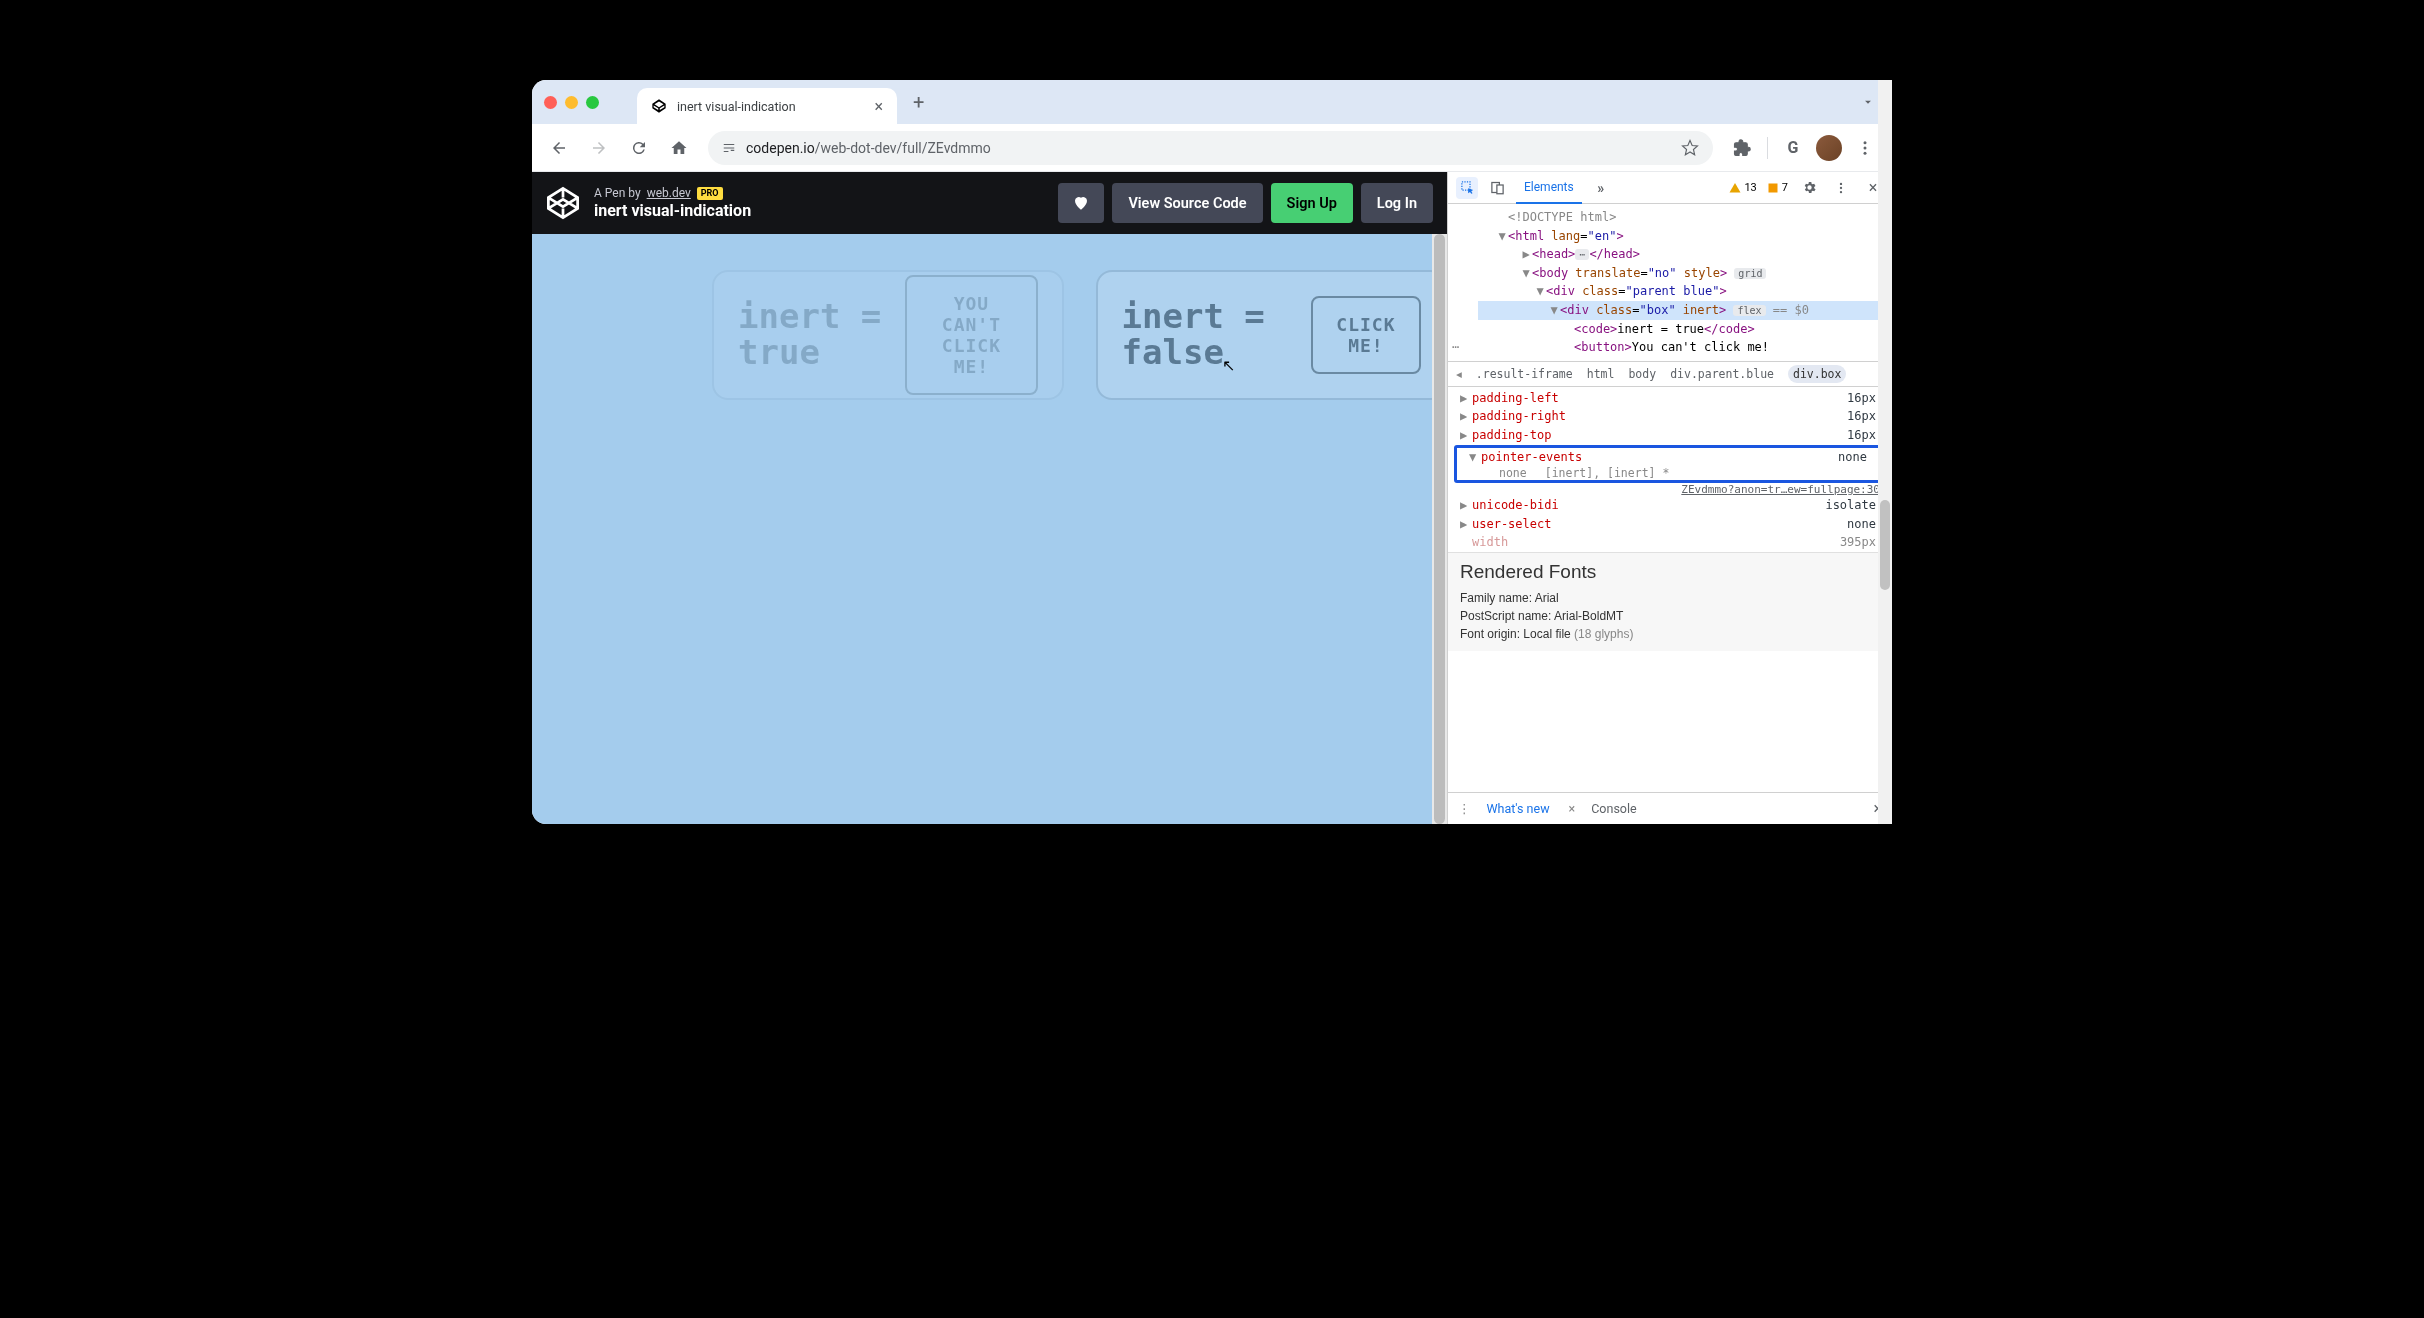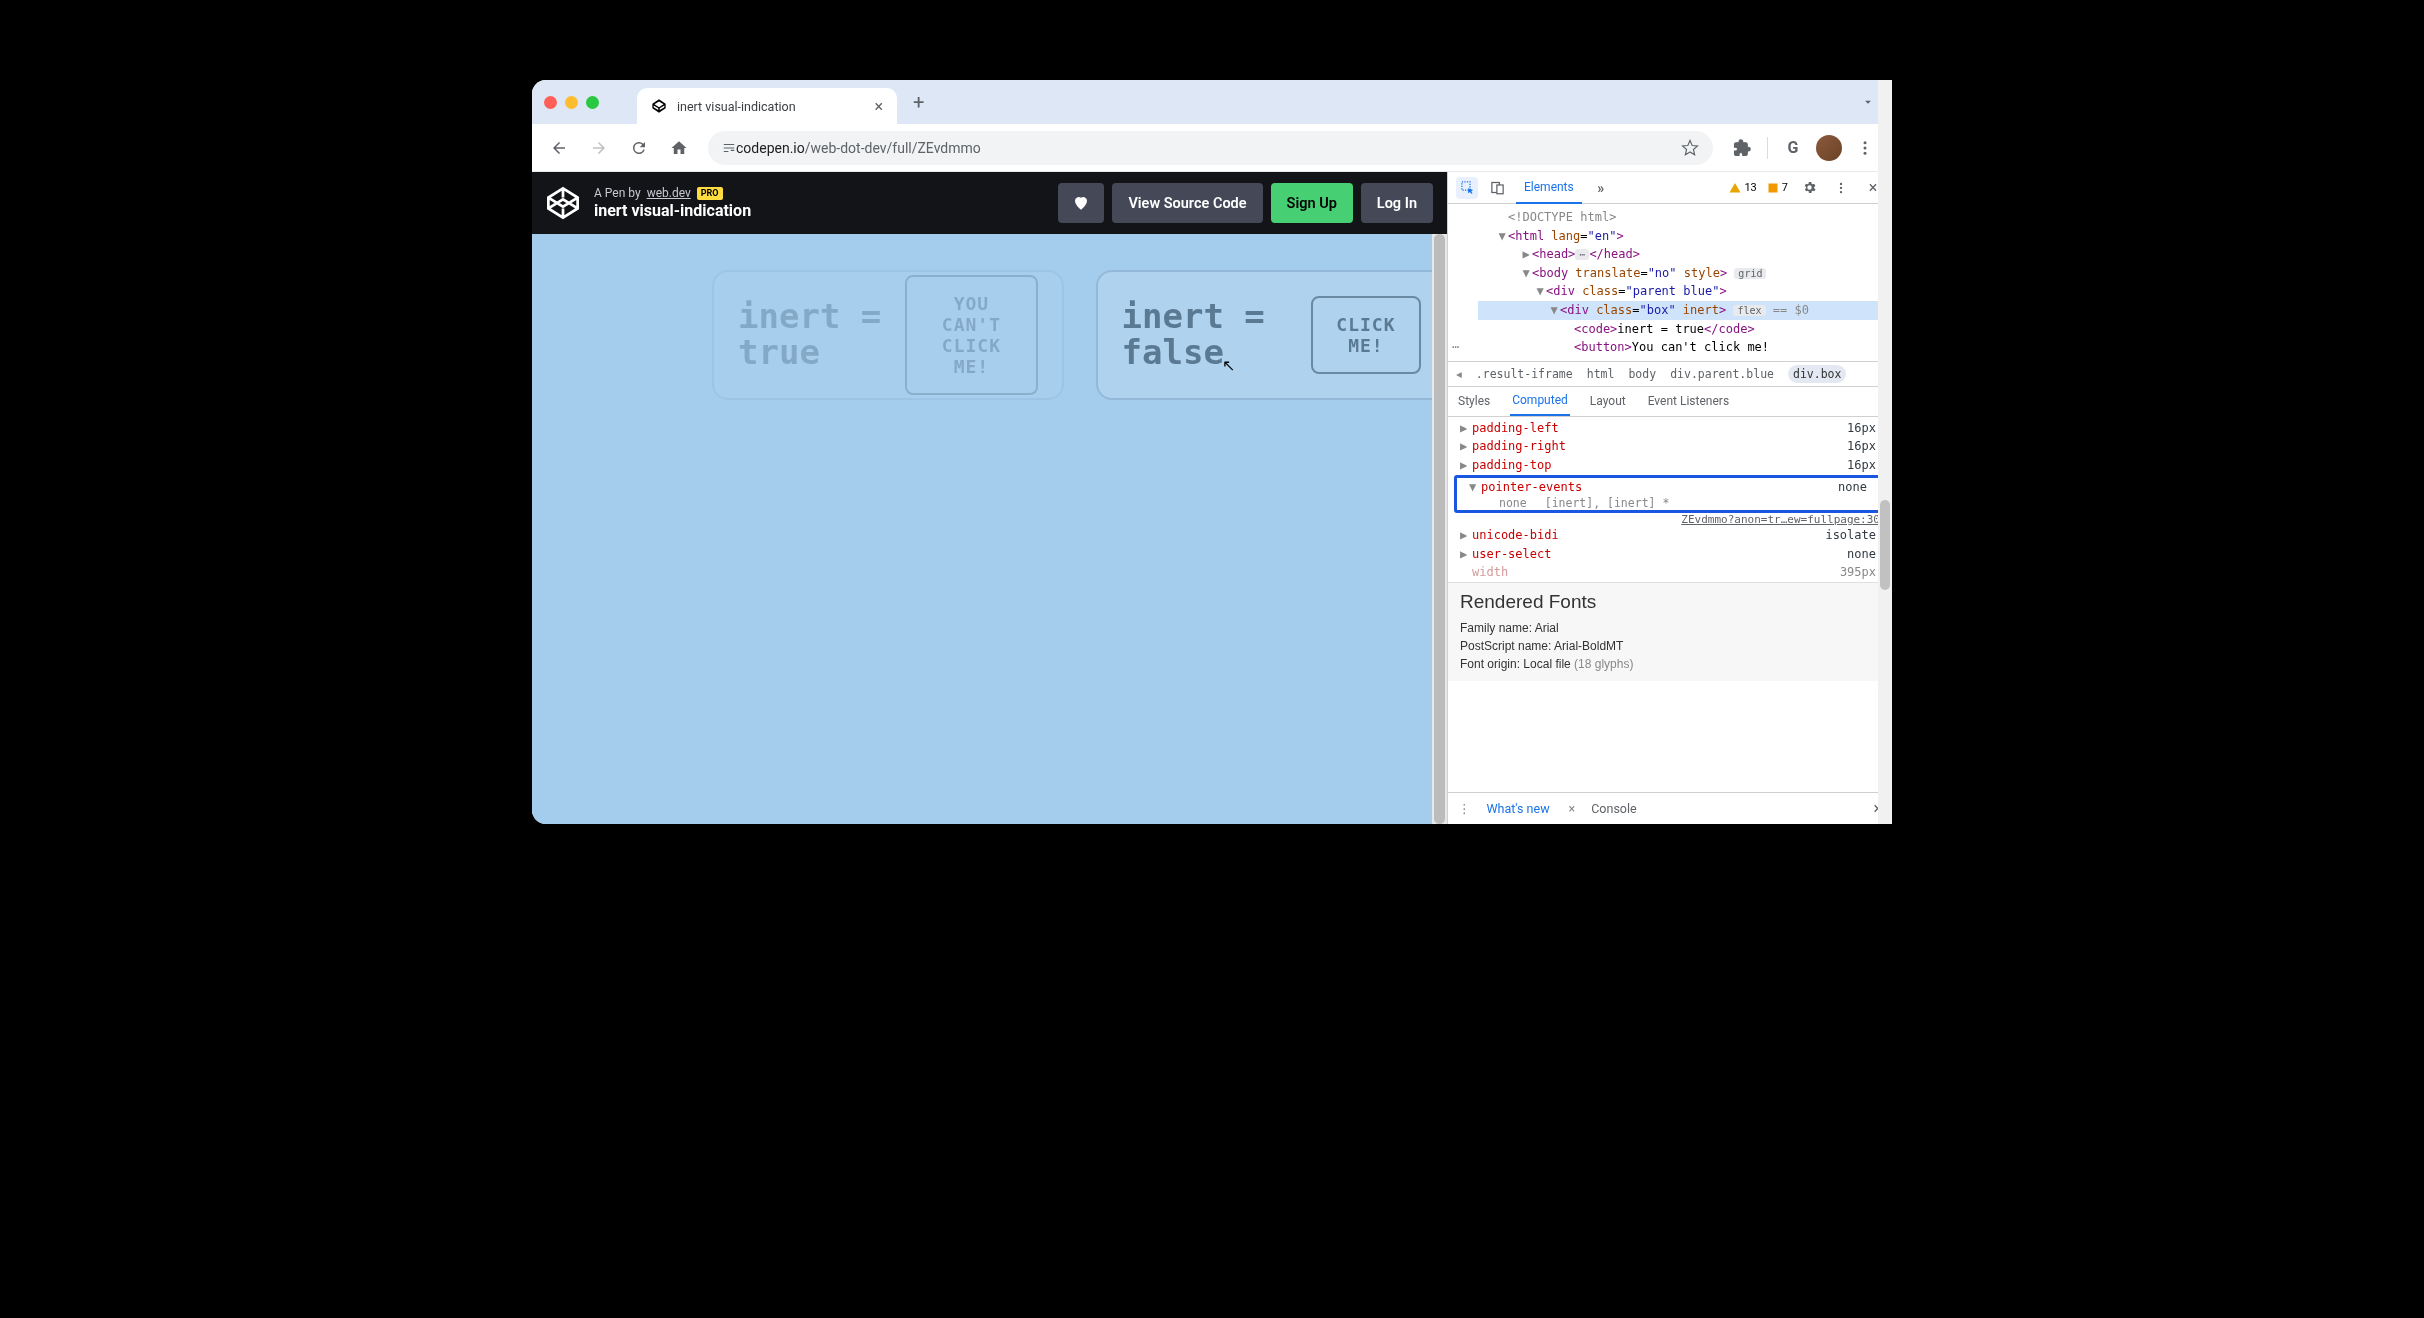--- a/index.html
+++ b/index.html
@@ -12,21 +12,21 @@
 .tl.yel { background: #febc2e; }
 .tl.grn { background: #28c840; }
 .tab { background: #fff; height: 36px; border-radius: 10px 10px 0 0; display: flex; align-items: center; padding: 0 14px; gap: 10px; margin-top: 8px; min-width: 260px; }
 .tab-favicon { width: 16px; height: 16px; }
 .tab-title { font-size: 12.5px; color: #3c4043; flex: 1; }
 .tab-close { color: #5f6368; font-size: 16px; cursor: pointer; }
 .newtab { color: #5f6368; font-size: 20px; margin-left: 8px; cursor: pointer; }
 .chrome-min { margin-left: auto; width: 24px; height: 24px; display: flex; align-items: center; justify-content: center; color: #5f6368; }
 .toolbar { height: 48px; background: #fff; border-bottom: 1px solid #e8eaed; display: flex; align-items: center; padding: 0 10px; gap: 6px; }
 .tbtn { width: 34px; height: 34px; display: flex; align-items: center; justify-content: center; color: #5f6368; border-radius: 50%; font-size: 18px; cursor: pointer; }
-.addr { flex: 1; height: 34px; background: #f1f3f4; border-radius: 17px; display: flex; align-items: center; padding: 0 14px; gap: 0; margin: 0 6px; }
+.addr { flex: 1; height: 34px; background: #f1f3f4; border-radius: 17px; display: flex; align-items: center; padding: 0 14px; gap: 10px; margin: 0 6px; }
 .addr-txt { font-size: 14px; color: #202124; }
 .addr-txt .path { color: #5f6368; }
 .addr-right { margin-left: auto; display: flex; gap: 10px; align-items: center; }
 .avatar { width: 26px; height: 26px; border-radius: 50%; background: linear-gradient(135deg,#8b5a3c,#6b4226); }
 .content { flex: 1; display: flex; min-height: 0; }
 .page { flex: 1; display: flex; flex-direction: column; min-width: 0; }
 .cp-header { height: 62px; background: #131417; display: flex; align-items: center; padding: 0 14px; gap: 14px; color: #fff; }
 .cp-logo { width: 34px; height: 34px; }
 .cp-meta { display: flex; flex-direction: column; line-height: 1.2; }
 .cp-byline { font-size: 12px; color: #c7c9d3; display: flex; align-items: center; gap: 6px; }
@@ -269,27 +269,20 @@
       <div class="dt-crumb">
         <span style="color:#888">◂</span>
         <span class="cr">.result-iframe</span>
         <span class="cr">html</span>
         <span class="cr">body</span>
         <span class="cr">div.parent.blue</span>
         <span class="cr active">div.box</span>
         <span style="margin-left:auto;color:#888">▸</span>
       </div>
 
-      <div class="dt-subtabs">
-        <div class="st">Styles</div>
-        <div class="st active">Computed</div>
-        <div class="st">Layout</div>
-        <div class="st">Event Listeners</div>
-        <div style="margin-left:auto;color:#888;font-weight:700">»</div>
-      </div>
 
       <div class="dt-styles">
         <div class="prop-row">
               <span class="tw">▶</span>
               <span class="pn">padding-left</span>
               <span class="pv">16px</span>
             </div>
         <div class="prop-row">
               <span class="tw">▶</span>
               <span class="pn">padding-right</span>

